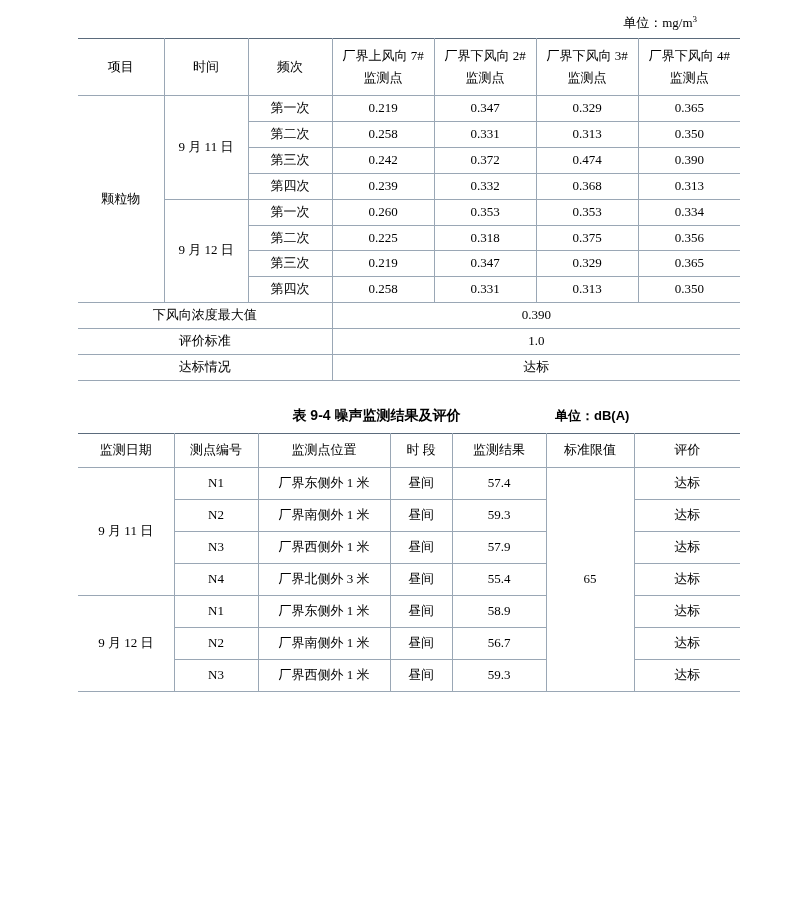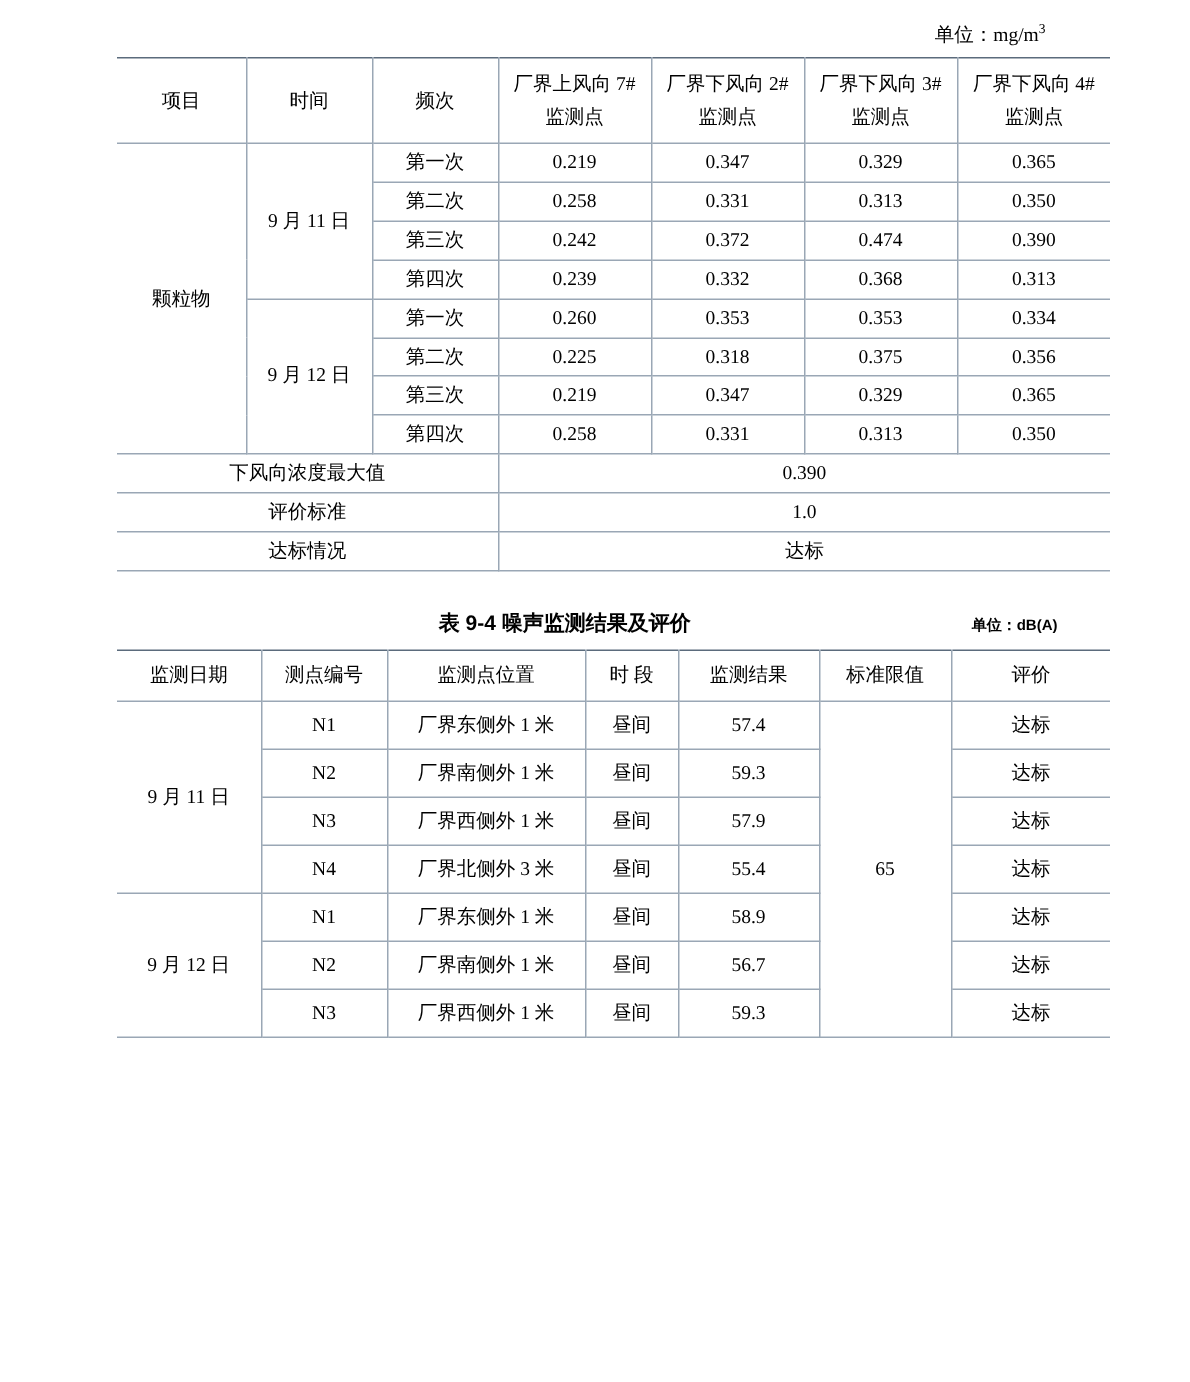--- a/index.html
+++ b/index.html
@@ -95,22 +95,22 @@
     margin-top: 26px;
     padding: 0 10px 0 0;
   }
   .t2-titlebar .center {
     flex: 1;
     text-align: center;
     padding-left: 120px;
   }
   .t2-titlebar .right {
     width: 150px;
-    text-align: right;
-    font-size: 10px;
+    text-align: left;
+    font-size: 13px;
   }
   table.t2 {
     border-top: 1.6px solid #5b6b7c;
     margin-top: 8px;
   }
   table.t2 td { height: 25px; }
   table.t2 tr td:first-child { border-left: none; }
   table.t2 tr td:last-child { border-right: none; }
   table.t2 .hdr td { height: 27px; border-top: none; }
 </style>

